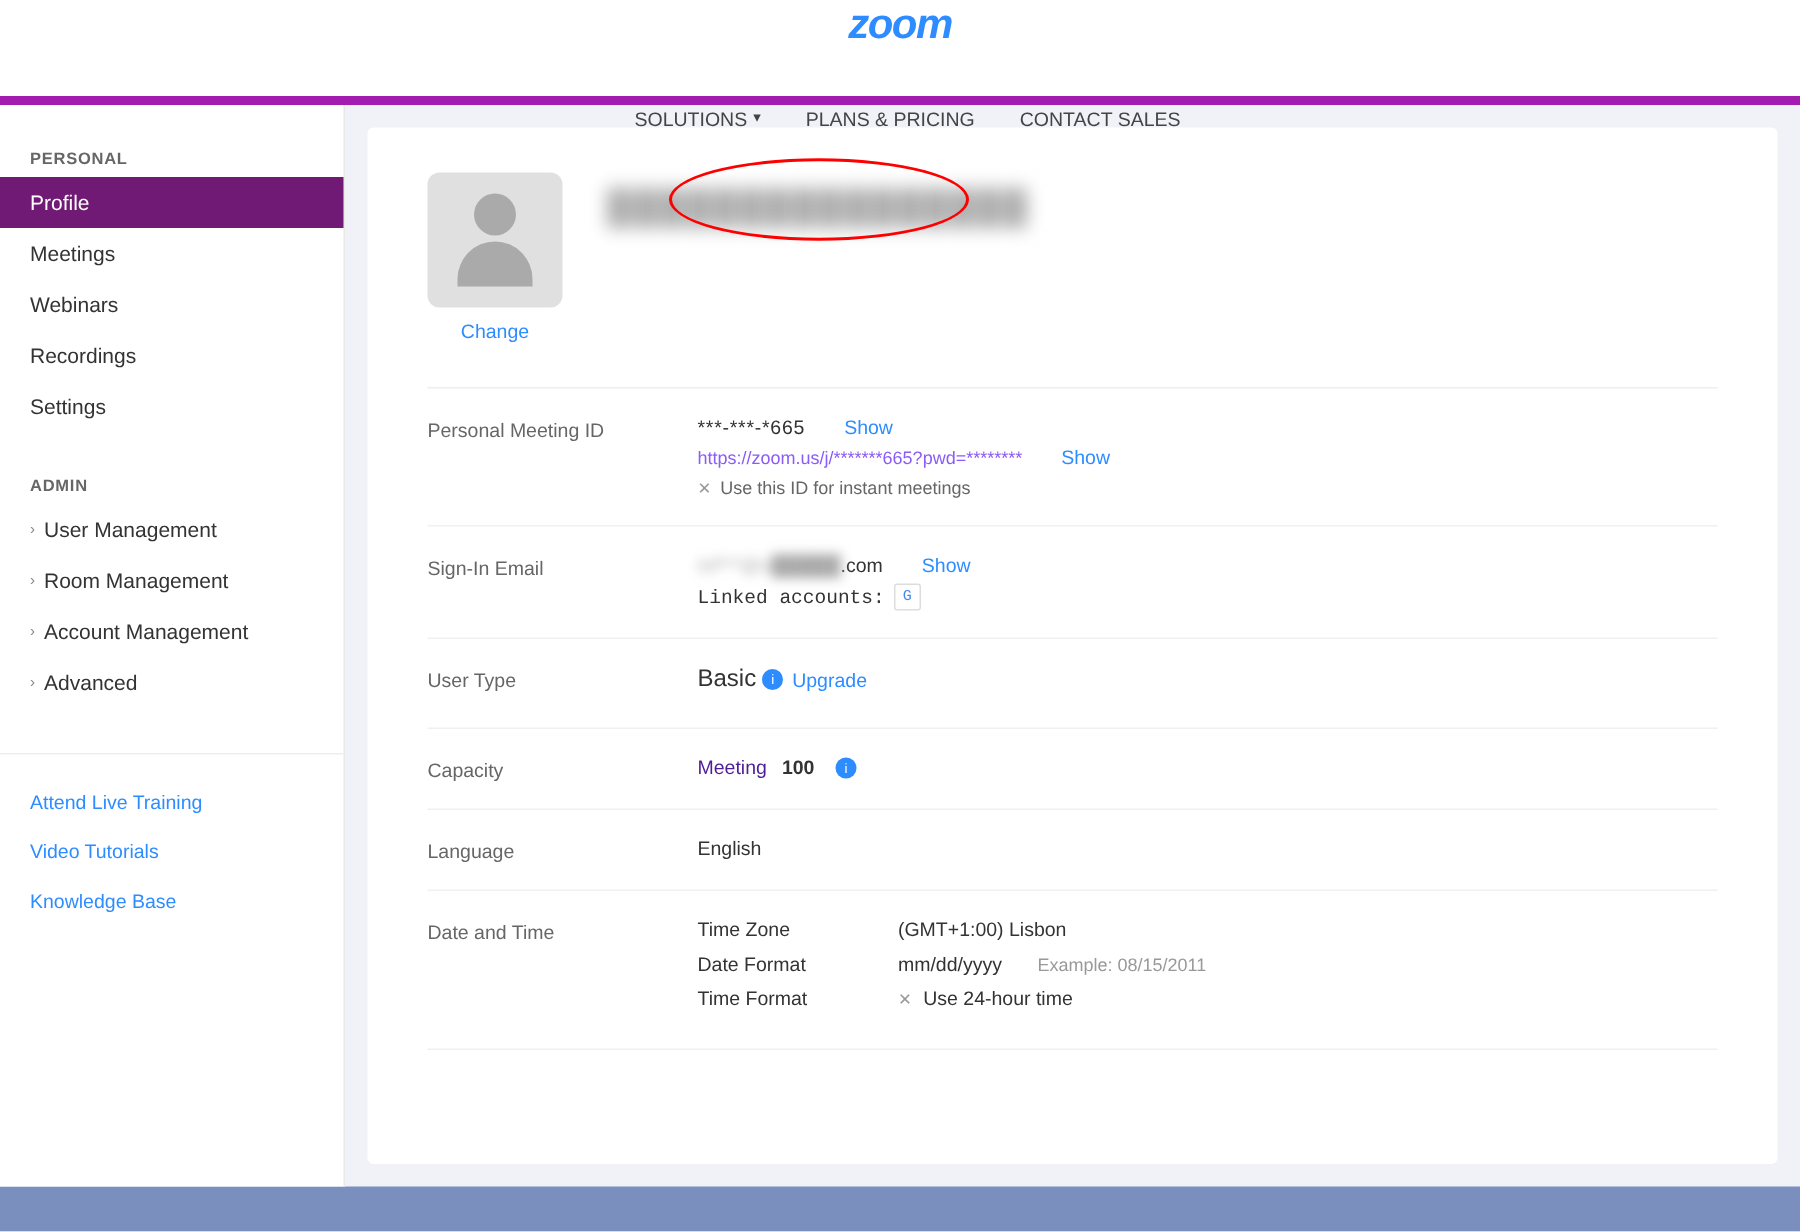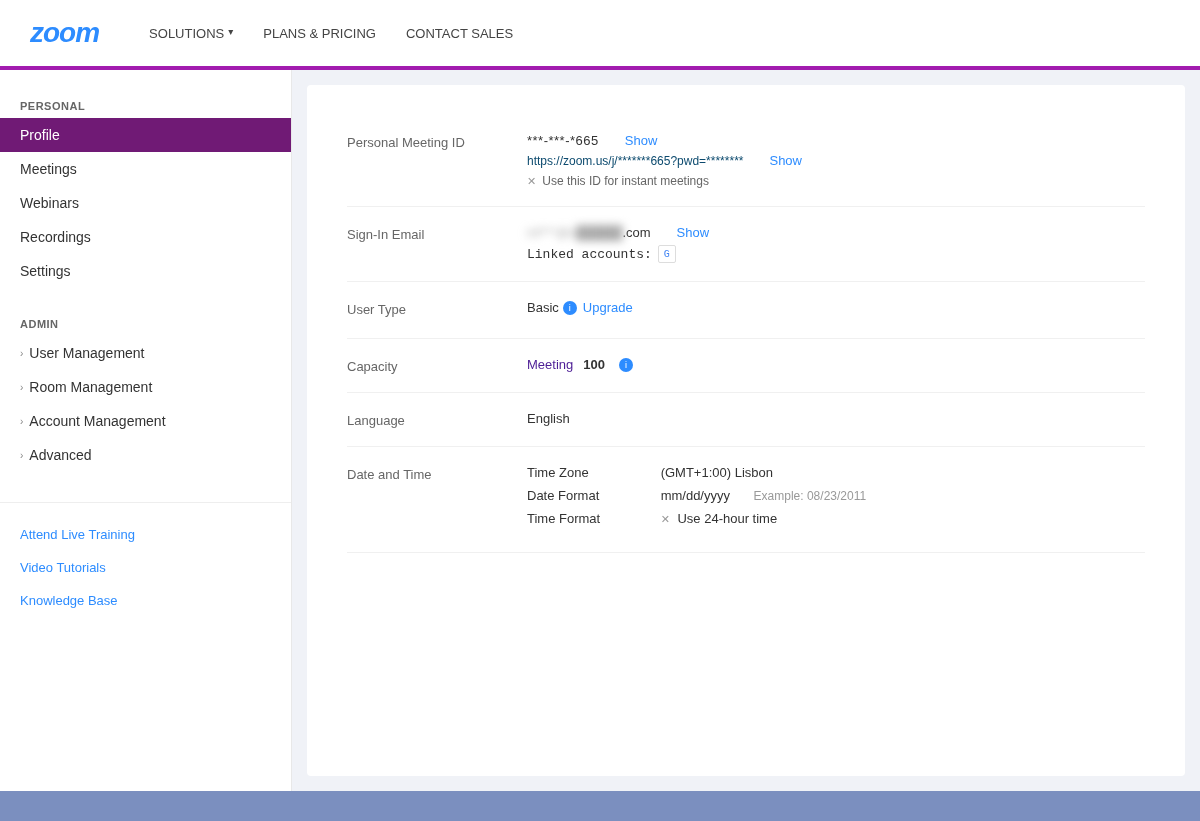--- a/index.html
+++ b/index.html
@@ -1,26 +1,27 @@
 <!DOCTYPE html>
 <html><head>
   <meta charset="utf-8">
   <style>
     * { box-sizing: border-box; margin: 0; padding: 0; }
     body { font-family: -apple-system, BlinkMacSystemFont, 'Segoe UI', Arial, sans-serif; background: #f0f2f7; min-height: 821px; }
 
     
     .top-nav {
       background: white;
-      border-bottom: 4px solid #a21caf;
+      border-bottom: 6px solid #a21caf;
       padding: 0 30px;
       height: 70px;
       display: flex;
       align-items: center;
       gap: 40px;
+      flex-direction: column;
     }
     .logo {
       color: #2D8CFF;
       font-size: 28px;
       font-weight: 900;
       font-style: italic;
       letter-spacing: -1px;
     }
     .nav-links {
       display: flex;
@@ -40,21 +41,21 @@
     .nav-arrow { font-size: 10px; }
 
     
     .main-layout {
       display: flex;
       min-height: calc(821px - 70px - 30px);
     }
 
     
     .sidebar {
-      width: 292px;
+      width: 230px;
       background: white;
       border-right: 1px solid #e8e8e8;
       padding: 20px 0;
       flex-shrink: 0;
     }
     .sidebar-section-label {
       font-size: 11px;
       font-weight: 700;
       color: #666;
       padding: 10px 20px 6px 20px;
@@ -206,21 +207,21 @@
       align-items: center;
       margin-bottom: 5px;
     }
     .meeting-id-value {
       font-size: 13px;
       color: #333;
       letter-spacing: 0.5px;
     }
     .url-text {
       font-size: 12px;
-      color: #0c4a6e;
+      color: #8b5cf6;
     }
     .checkbox-row {
       display: flex;
       align-items: center;
       gap: 6px;
       font-size: 12px;
       color: #666;
       margin-top: 6px;
     }
     .x-mark { color: #999; font-size: 11px; }
@@ -237,21 +238,21 @@
       background: #2D8CFF;
       color: white;
       border-radius: 50%;
       font-size: 9px;
       align-items: center;
       justify-content: center;
       margin-left: 4px;
       cursor: pointer;
     }
     .basic-badge {
-      font-size: 13px;
+      font-size: 16px;
       color: #333;
     }
     .capacity-row {
       display: flex;
       align-items: center;
       gap: 10px;
     }
     .capacity-label { font-size: 13px; color: #4c1d95; font-weight: 500; }
     .capacity-num { font-size: 13px; color: #333; font-weight: 600; }
     .datetime-row { margin-bottom: 8px; }
@@ -355,20 +356,36 @@
         <span>Video Tutorials</span>
       </div>
       <div class="sidebar-item">
         <span>Knowledge Base</span>
       </div>
     </div>
   </aside>
 
   <main class="main-content">
 
+    <div class="profile-header">
+      <div class="avatar-container">
+        <div class="avatar">
+          <div class="avatar-person">
+            <div class="avatar-head"></div>
+            <div class="avatar-body"></div>
+          </div>
+        </div>
+        <a class="change-link">Change</a>
+      </div>
+
+      <div class="name-circle-container">
+        <div class="blurred-name">████████████████</div>
+        <div class="red-circle"></div>
+      </div>
+    </div>
 
     <div class="profile-field">
       <div class="field-label">Personal Meeting ID</div>
       <div class="field-value">
         <div class="field-row">
           <span class="meeting-id-value">***-***-*665</span>
           <span class="show-link">Show</span>
         </div>
         <div class="field-row">
           <span class="url-text">https://zoom.us/j/*******665?pwd=********</span>
@@ -426,21 +443,21 @@
     <div class="profile-field">
       <div class="field-label">Date and Time</div>
       <div class="field-value">
         <div class="datetime-row">
           <span class="datetime-sub-label">Time Zone</span>
           <span class="datetime-sub-value">(GMT+1:00) Lisbon</span>
         </div>
         <div class="datetime-row">
           <span class="datetime-sub-label">Date Format</span>
           <span class="datetime-sub-value">mm/dd/yyyy</span>
-          <span class="example-text">Example: 08/23/2011</span>
+          <span class="example-text">Example: 08/15/2011</span>
         </div>
         <div class="datetime-row">
           <span class="datetime-sub-label">Time Format</span>
           <span class="x-mark" style="margin-right:4px;">✕</span>
           <span class="datetime-sub-value">Use 24-hour time</span>
         </div>
       </div>
     </div>
 
   </main>

